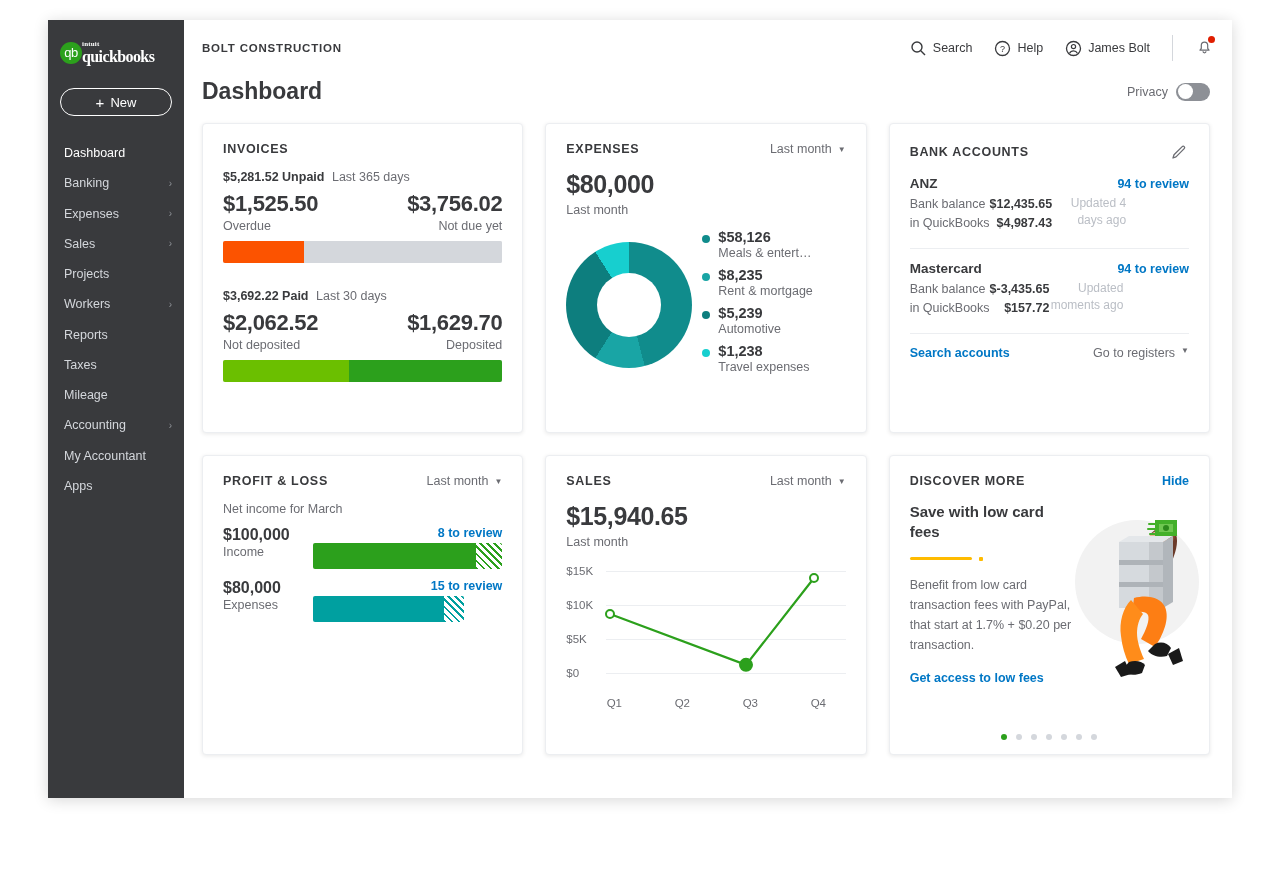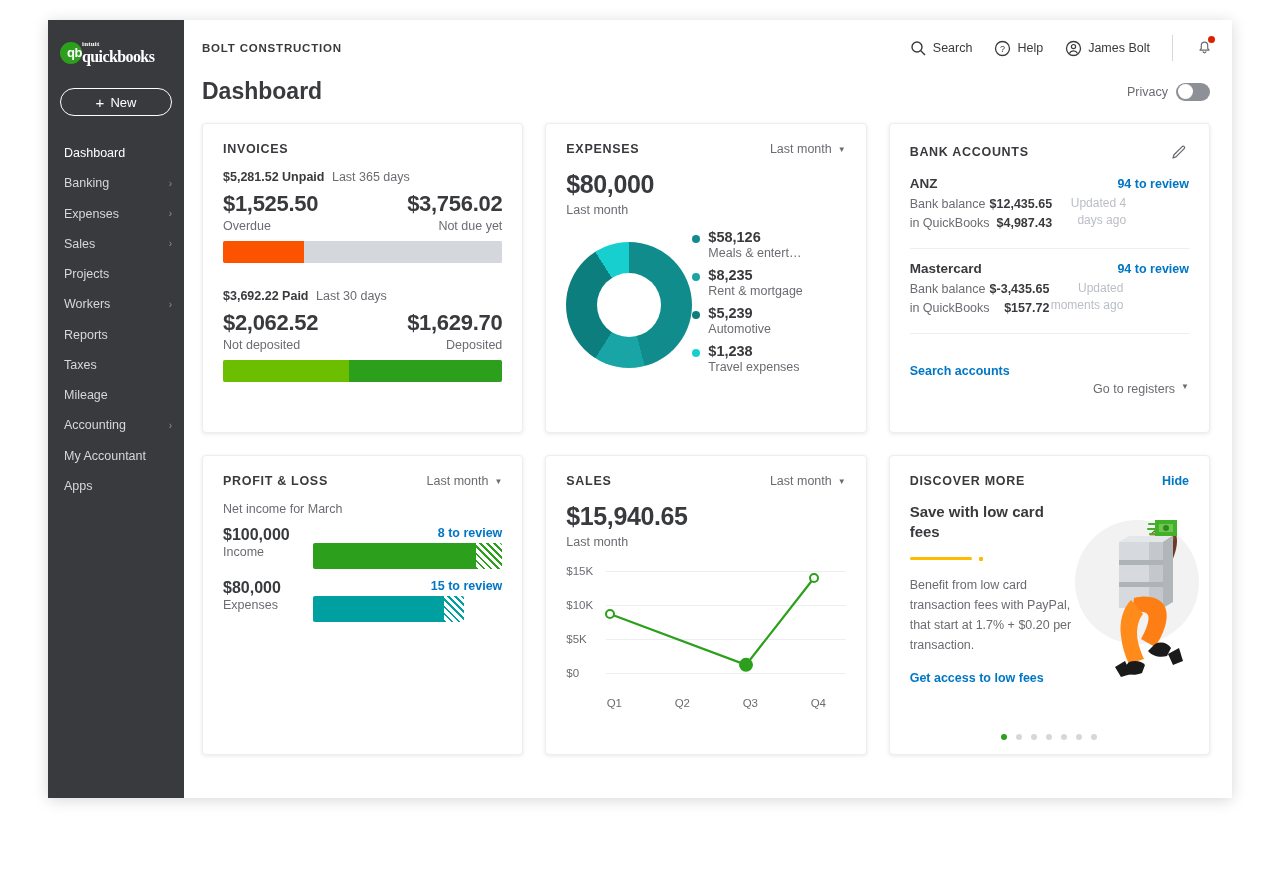--- a/index.html
+++ b/index.html
@@ -21,22 +21,22 @@
   .sidebar {
     width: 136px; flex: 0 0 136px;
     background: #393a3d;
     padding-top: 18px;
     color: #ffffff;
   }
   .logo { display: flex; align-items: center; padding: 0 0 0 12px; height: 30px; }
   .logo-mark {
     width: 22px; height: 22px; border-radius: 50%;
     background: #2ca01c; color: #fff;
-    font-size: 13px; font-weight: bold; line-height: 22px;
-    text-align: right; letter-spacing: -0.5px;
+    font-size: 13px; font-weight: normal; line-height: 22px;
+    text-align: center; letter-spacing: -0.5px;
   }
   .logo-words { line-height: 1; font-family: Liberation Serif, serif; }
   .logo-intuit { font-size: 7px; font-weight: bold; letter-spacing: 0.2px; display: block; }
   .logo-qb { font-size: 16px; font-weight: bold; letter-spacing: -0.6px; display: block; margin-top: 1px; }
   .new-btn {
     margin: 20px 12px 0 12px;
     height: 28px; border: 1px solid #ffffff; border-radius: 14px;
     background: transparent; color: #ffffff;
     font-size: 13px; font-family: inherit;
     display: flex; align-items: center; justify-content: center; gap: 6px;
@@ -114,21 +114,21 @@
   .inv-row { display: flex; justify-content: space-between; align-items: baseline; }
   .big-amt { font-size: 22px; font-weight: bold; color: #393a3d; letter-spacing: -0.3px; }
   .inv-labels { display: flex; justify-content: space-between; margin-top: 2px; margin-bottom: 8px; }
   .inv-label { font-size: 12.5px; color: #6b6c72; }
   .bar { height: 22px; border-radius: 2px; display: flex; overflow: hidden; background: #d4d7dc; }
   .bar-seg { height: 100%; }
   .inv-gap { height: 26px; }
   
   .amt-xl { font-size: 25px; font-weight: bold; color: #393a3d; letter-spacing: -0.4px; }
   .amt-cap { font-size: 12.5px; color: #6b6c72; margin-top: 4px; }
-  .exp-body { display: flex; align-items: center; margin-top: 12px; }
+  .exp-body { display: flex; align-items: center; margin-top: 12px; gap: 10px; }
   .donut { width: 126px; height: 126px; flex: 0 0 126px; position: relative; }
   .donut-hole {
     position: absolute; left: 50%; top: 50%; transform: translate(-50%,-50%);
     width: 64px; height: 64px; border-radius: 50%; background: #ffffff;
   }
   .legend { flex: 1; }
   .leg-item { display: flex; align-items: flex-start; gap: 8px; margin-bottom: 7px; }
   .leg-dot { width: 8px; height: 8px; border-radius: 50%; margin-top: 6px; flex: 0 0 8px; }
   .leg-amt { font-size: 14.5px; font-weight: bold; color: #393a3d; }
   .leg-cat { font-size: 12.5px; color: #6b6c72; margin-top: 1px; white-space: nowrap; }
@@ -136,21 +136,21 @@
   .pencil { cursor: pointer; }
   .bank-acct { padding-bottom: 12px; }
   .bank-row1 { display: flex; justify-content: space-between; align-items: baseline; }
   .bank-name { font-size: 13.5px; font-weight: bold; color: #393a3d; }
   .bank-row2 { display: flex; align-items: flex-start; margin-top: 4px; }
   .bank-lines { font-size: 12.5px; color: #6b6c72; line-height: 1.55; }
   .bank-vals { font-size: 12.5px; color: #393a3d; font-weight: bold; line-height: 1.55; text-align: right; }
   .bank-upd { font-size: 12px; color: #babec5; line-height: 1.4; text-align: right; width: 74px; }
   .hr { height: 1px; background: #eceef1; margin: 2px 0 12px 0; }
   .bank-foot { display: flex; justify-content: space-between; align-items: center; margin-top: 4px; }
-  .foot-sel { font-size: 12.5px; color: #6b6c72; cursor: pointer; display: flex; align-items: flex-start; gap: 6px; margin-top: 36px; }
+  .foot-sel { font-size: 12.5px; color: #6b6c72; cursor: pointer; display: flex; align-items: flex-start; gap: 6px; }
   
   .pl-row { display: flex; align-items: flex-start; gap: 14px; margin-top: 10px; }
   .pl-left { width: 76px; flex: 0 0 76px; }
   .pl-amt { font-size: 16px; font-weight: bold; color: #393a3d; }
   .pl-cap { font-size: 12.5px; color: #6b6c72; margin-top: 1px; }
   .pl-right { flex: 1; }
   .pl-review { font-size: 12.5px; color: #0077c5; font-weight: bold; cursor: pointer; text-align: right; margin-bottom: 3px; }
   .pl-bar { height: 26px; border-radius: 2px; display: flex; overflow: hidden; }
   .pl-fill { height: 100%; }
   .pl-hatch { height: 100%; }

